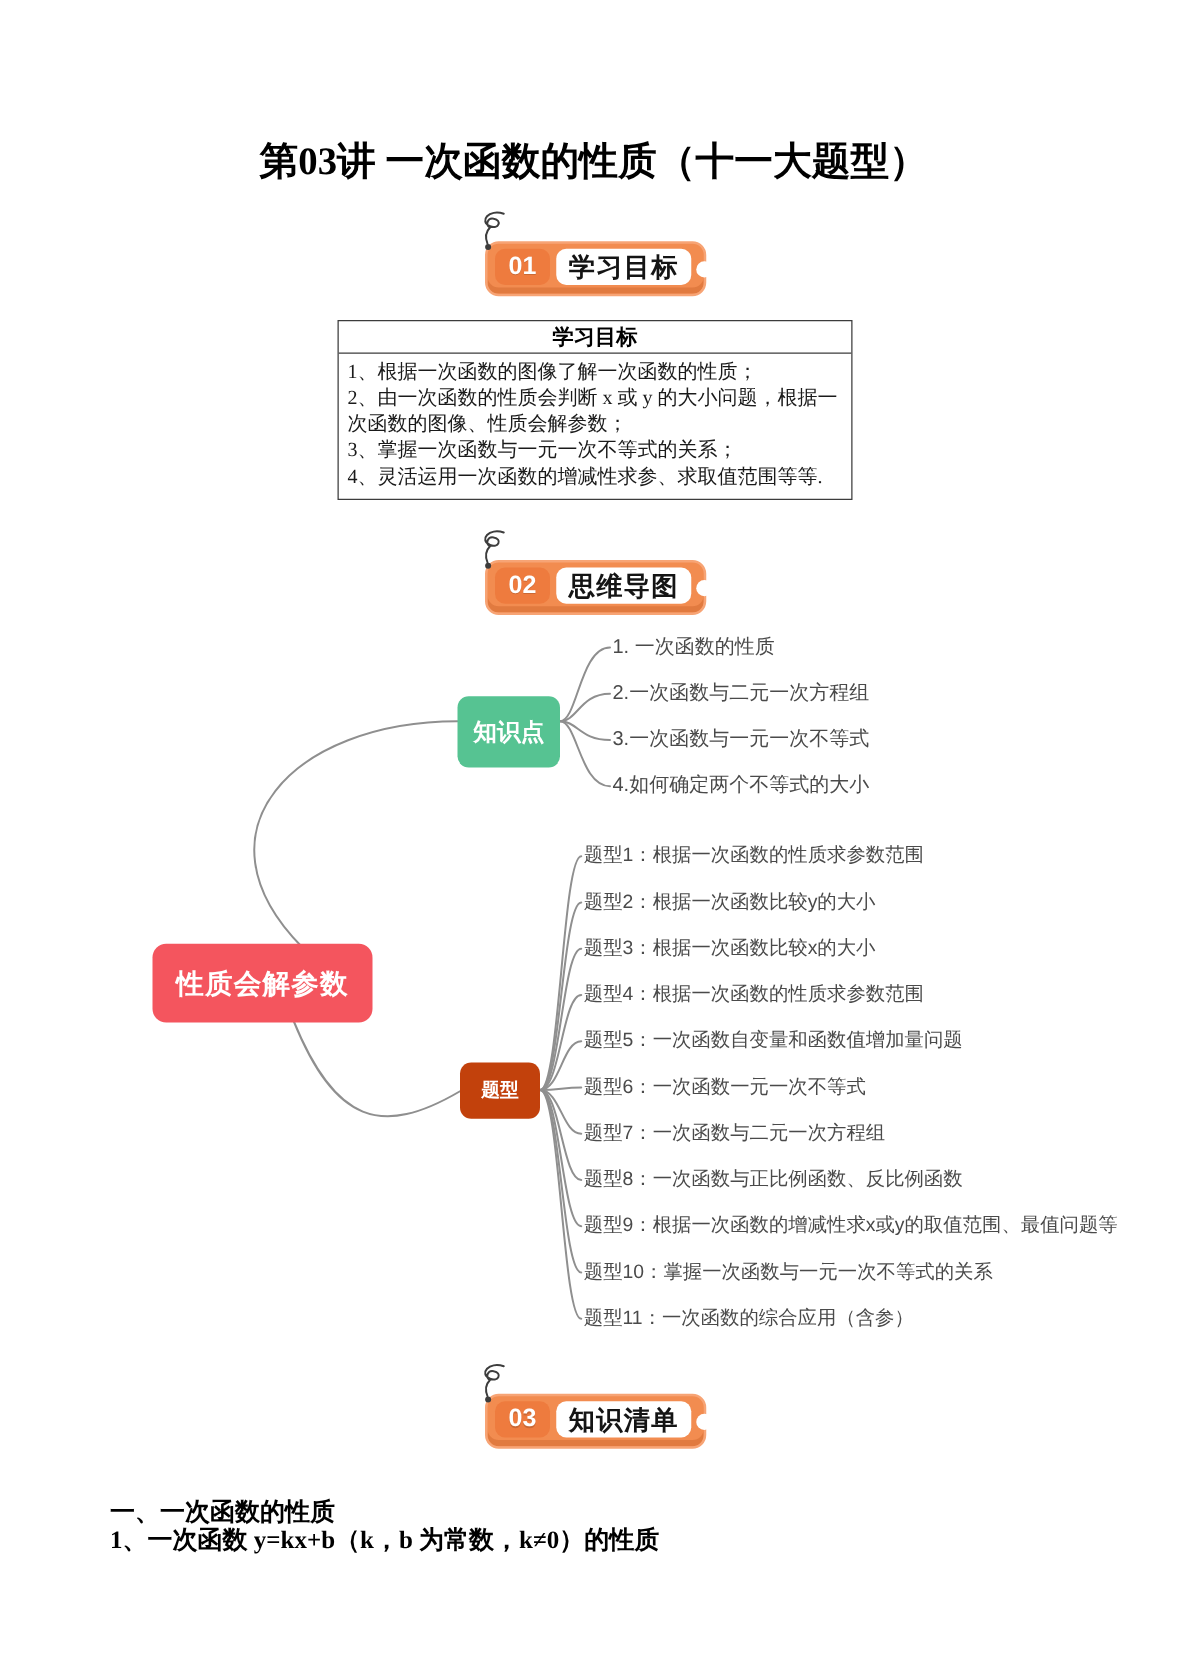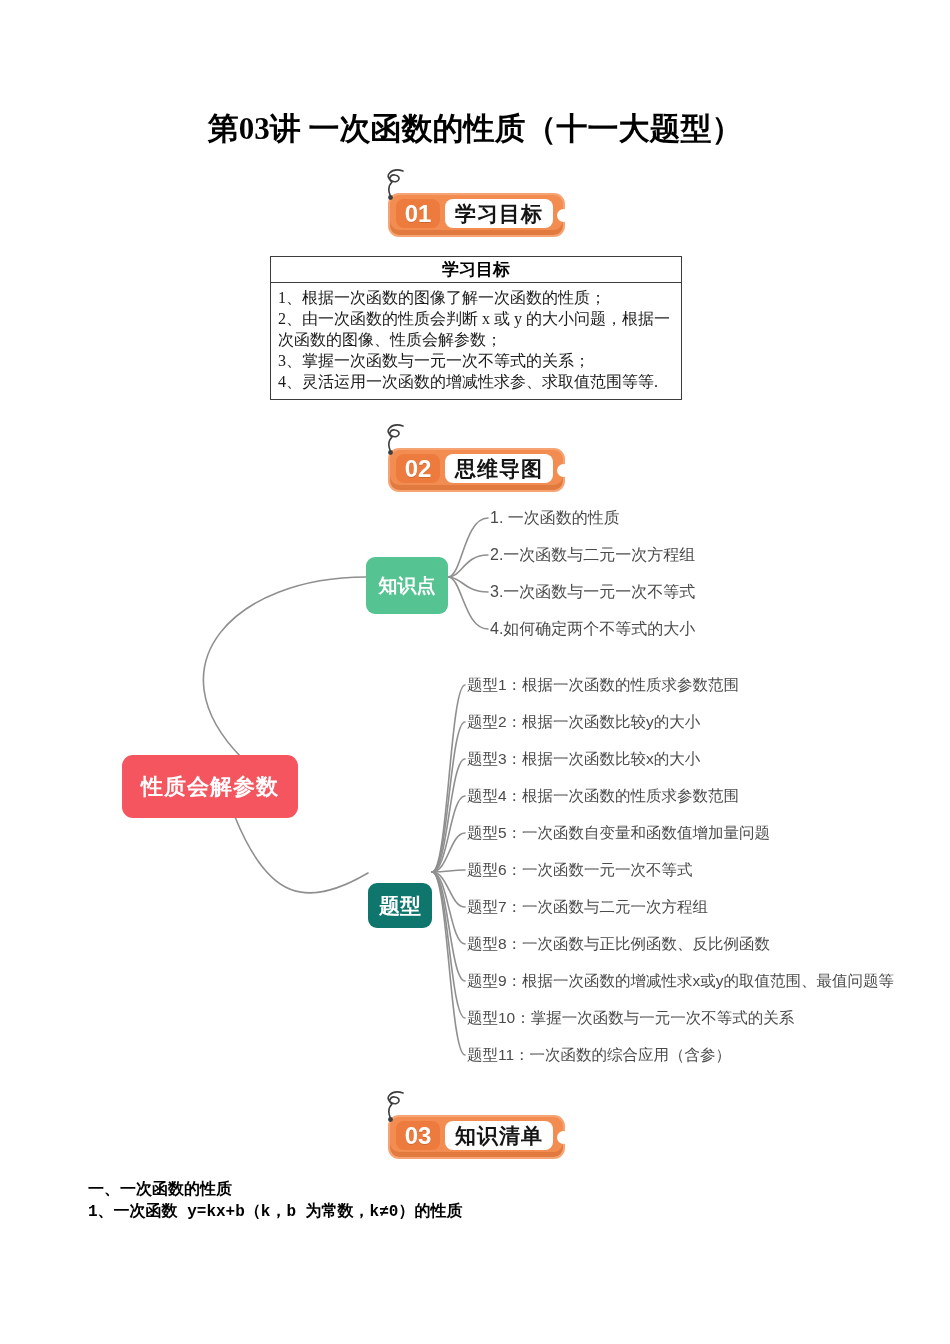--- a/index.html
+++ b/index.html
@@ -9,21 +9,21 @@
   
   .title{position:absolute;top:108px;left:0;width:950px;text-align:center;
          font-family:"Liberation Serif","DejaVu Serif",serif;font-weight:bold;
          font-size:31px;line-height:42px;color:#000;letter-spacing:0px;margin:0;}
 
   
   .badge{position:absolute;left:388px;width:177px;height:44px;border-radius:11px;
          background:#F28C50;border:2px solid #F7A475;box-sizing:border-box;
          box-shadow:inset 0 -5px 0 rgba(183,74,22,.28);display:flex;align-items:stretch;}
   .badge-num{width:44px;margin:4px 0 7px 6px;background:#EE7B3E;border-radius:8px;
-             color:#fff;font-weight:bold;font-size:24px;display:flex;align-items:center;
+             color:#fff;font-weight:bold;font-size:20px;display:flex;align-items:center;
              justify-content:center;text-shadow:0 1px 0 rgba(0,0,0,.15);}
   .badge-pill{flex:1;margin:4px 10px 7px 5px;background:#fff;border-radius:8px;
               display:flex;align-items:center;justify-content:center;
               font-weight:bold;font-size:21px;color:#141414;letter-spacing:1px;}
   .badge-notch{position:absolute;right:-7px;top:14px;width:13px;height:13px;
                border-radius:50%;background:#fff;}
   .squiggle{position:absolute;left:-9px;top:-27px;width:32px;height:34px;}
 
   
   .obj-box{position:absolute;left:270px;top:256px;width:412px;border:1.4px solid #3c3c3c;
@@ -33,29 +33,29 @@
             border-bottom:1.4px solid #3c3c3c;color:#000;}
   .obj-body{padding:4px 7px 7px 7px;font-size:16px;line-height:21px;color:#1a1a1a;}
 
   
   .mm-lines{position:absolute;left:0;top:500px;width:950px;height:580px;}
   .mm-node{position:absolute;display:flex;align-items:center;justify-content:center;
            color:#fff;font-weight:600;border-radius:9px;}
   .mm-root{left:122px;top:755px;width:176px;height:63px;background:#F4555E;
            font-size:22px;letter-spacing:1px;border-radius:11px;}
   .mm-knowledge{left:366px;top:557px;width:82px;height:57px;background:#56C392;font-size:19px;}
-  .mm-topics{left:368px;top:850px;width:64px;height:45px;background:#0f766e;font-size:21px;margin-top:33px;}
+  .mm-topics{left:368px;top:850px;width:64px;height:45px;background:#c2410c;font-size:15px;}
   .mm-item{position:absolute;height:20px;line-height:20px;white-space:nowrap;
            color:#4a4a4a;font-weight:500;}
   .mm-item.k{left:490px;font-size:16px;}
   .mm-item.t{left:467px;font-size:15.5px;}
 
   
-  .kl{position:absolute;left:88px;font-family:Liberation Mono, monospace;
-      font-weight:bold;font-size:16px;line-height:20px;color:#000;white-space:nowrap;}
+  .kl{position:absolute;left:88px;font-family:Liberation Serif, serif;
+      font-weight:bold;font-size:20px;line-height:20px;color:#000;white-space:nowrap;margin-top:20px;}
 </style>
 </head>
 <body>
 
 <div class="page">
 
   <h1 class="title">第03讲 一次函数的性质（十一大题型）</h1>
 
   <div class="badge" style="top:193px;">
     <svg class="squiggle" viewBox="0 0 32 34">

